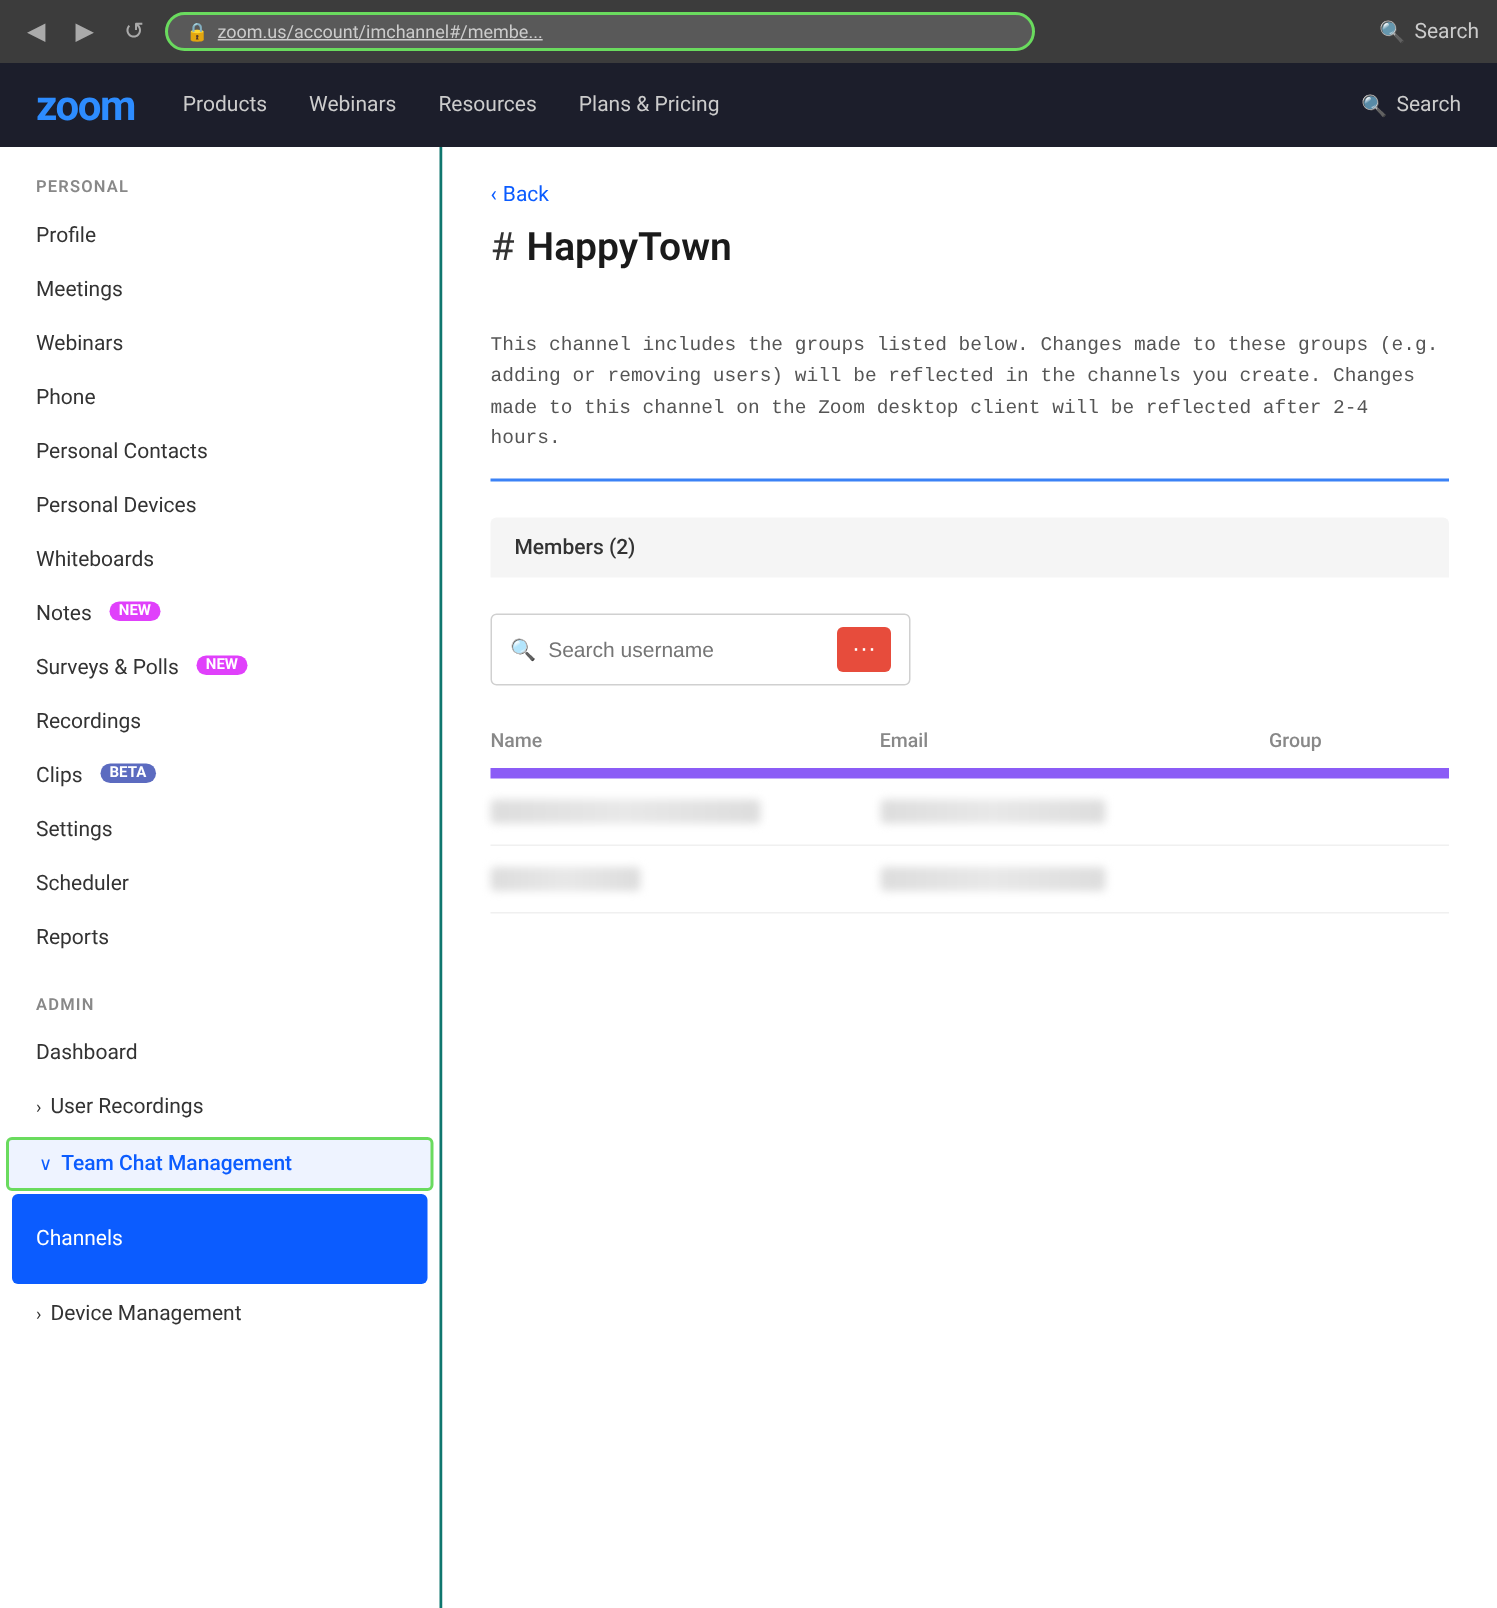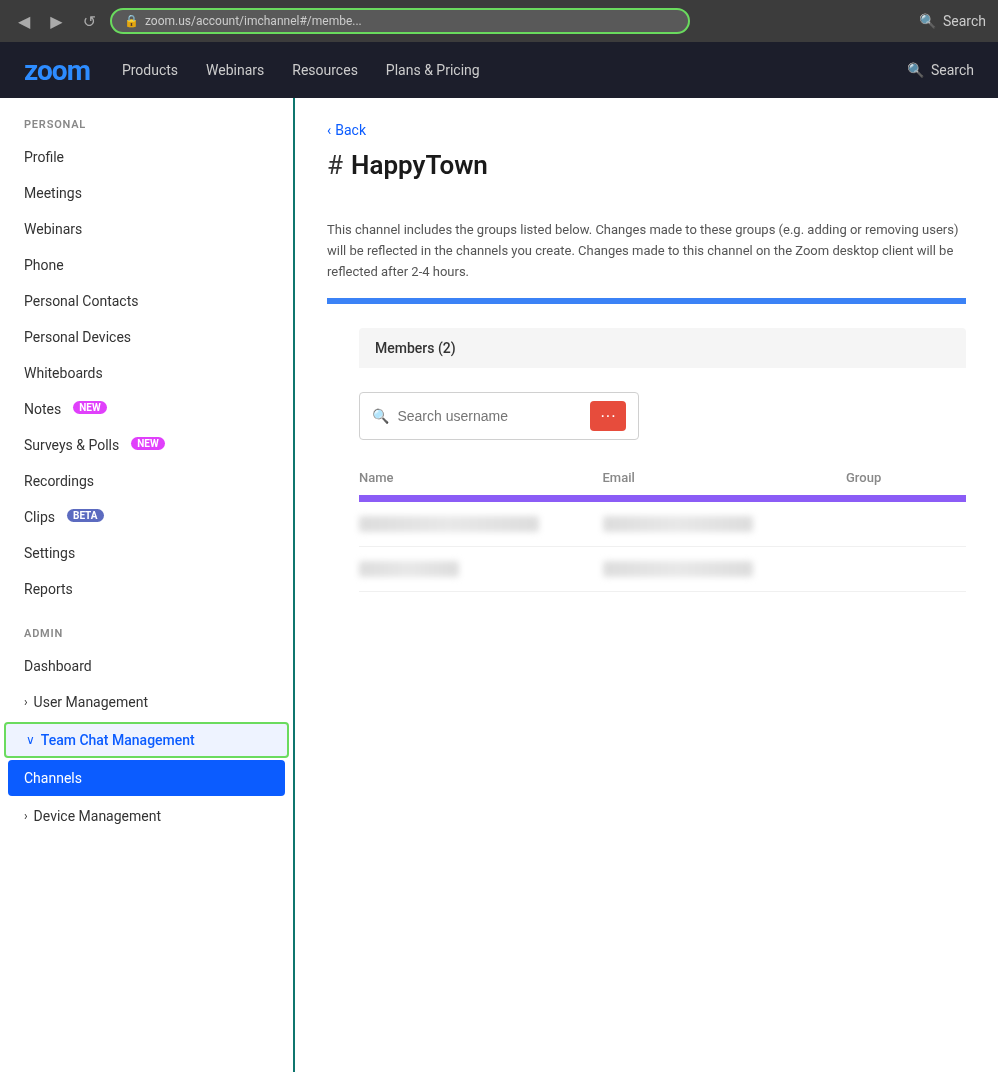--- a/index.html
+++ b/index.html
@@ -33,20 +33,21 @@
       font-size: 13px;
       display: flex;
       align-items: center;
       gap: 6px;
     }
     .browser-url-text {
       color: #ccc;
       font-size: 12px;
       white-space: nowrap;
       overflow: hidden;
+      text-decoration: underline;
     }
     .lock-icon { color: #aaa; font-size: 12px; }
     .browser-search-area {
       margin-left: auto;
       display: flex;
       align-items: center;
       gap: 6px;
       color: #ccc;
       font-size: 14px;
       cursor: pointer;
@@ -157,21 +158,21 @@
       font-weight: 700;
       padding: 1px 6px;
       border-radius: 10px;
       margin-left: 4px;
     }
     .sidebar-channels-item {
       background: #0b5cff;
       color: #fff;
       border-radius: 4px;
       margin: 2px 8px;
-      padding: 10px 16px;
+      padding: 22px 16px;
       font-size: 14px;
       cursor: pointer;
     }
 
     
     .main-content {
       flex: 1;
       overflow-y: auto;
       padding: 24px 32px;
       background: #fff;
@@ -205,26 +206,26 @@
       font-weight: 500;
       color: #333;
       border-radius: 4px 4px 0 0;
       margin-bottom: 0;
     }
     .section-description {
       padding: 16px 0;
       font-size: 13px;
       color: #555;
       line-height: 1.6;
-      border-bottom: 6px solid #3b82f6;
+      border-bottom: 2px solid #3b82f6;
       margin-bottom: 24px;
+      font-family: Liberation Mono, monospace;
     }
     .members-section {
       margin-top: 8px;
-      margin-left: 32px;
     }
     .search-bar {
       display: flex;
       align-items: center;
       border: 1px solid #d0d0d0;
       border-radius: 4px;
       padding: 8px 12px;
       margin: 12px 0;
       width: 280px;
       gap: 8px;
@@ -350,31 +351,34 @@
       <span>Recordings</span>
     </div>
     <div class="sidebar-item">
       <span>Clips</span>
       <span class="badge-beta">BETA</span>
     </div>
     <div class="sidebar-item">
       <span>Settings</span>
     </div>
     <div class="sidebar-item">
+      <span>Scheduler</span>
+    </div>
+    <div class="sidebar-item">
       <span>Reports</span>
     </div>
 
     <div class="sidebar-section-label">ADMIN</div>
 
     <div class="sidebar-item">
       <span>Dashboard</span>
     </div>
     <div class="sidebar-expandable">
       <span class="chevron">›</span>
-      <span>User Management</span>
+      <span>User Recordings</span>
     </div>
     <div class="sidebar-expandable expanded">
       <span class="chevron">∨</span>
       <span>Team Chat Management</span>
     </div>
     <div class="sidebar-channels-item">
       <span>Channels</span>
     </div>
     <div class="sidebar-expandable">
       <span class="chevron">›</span>

